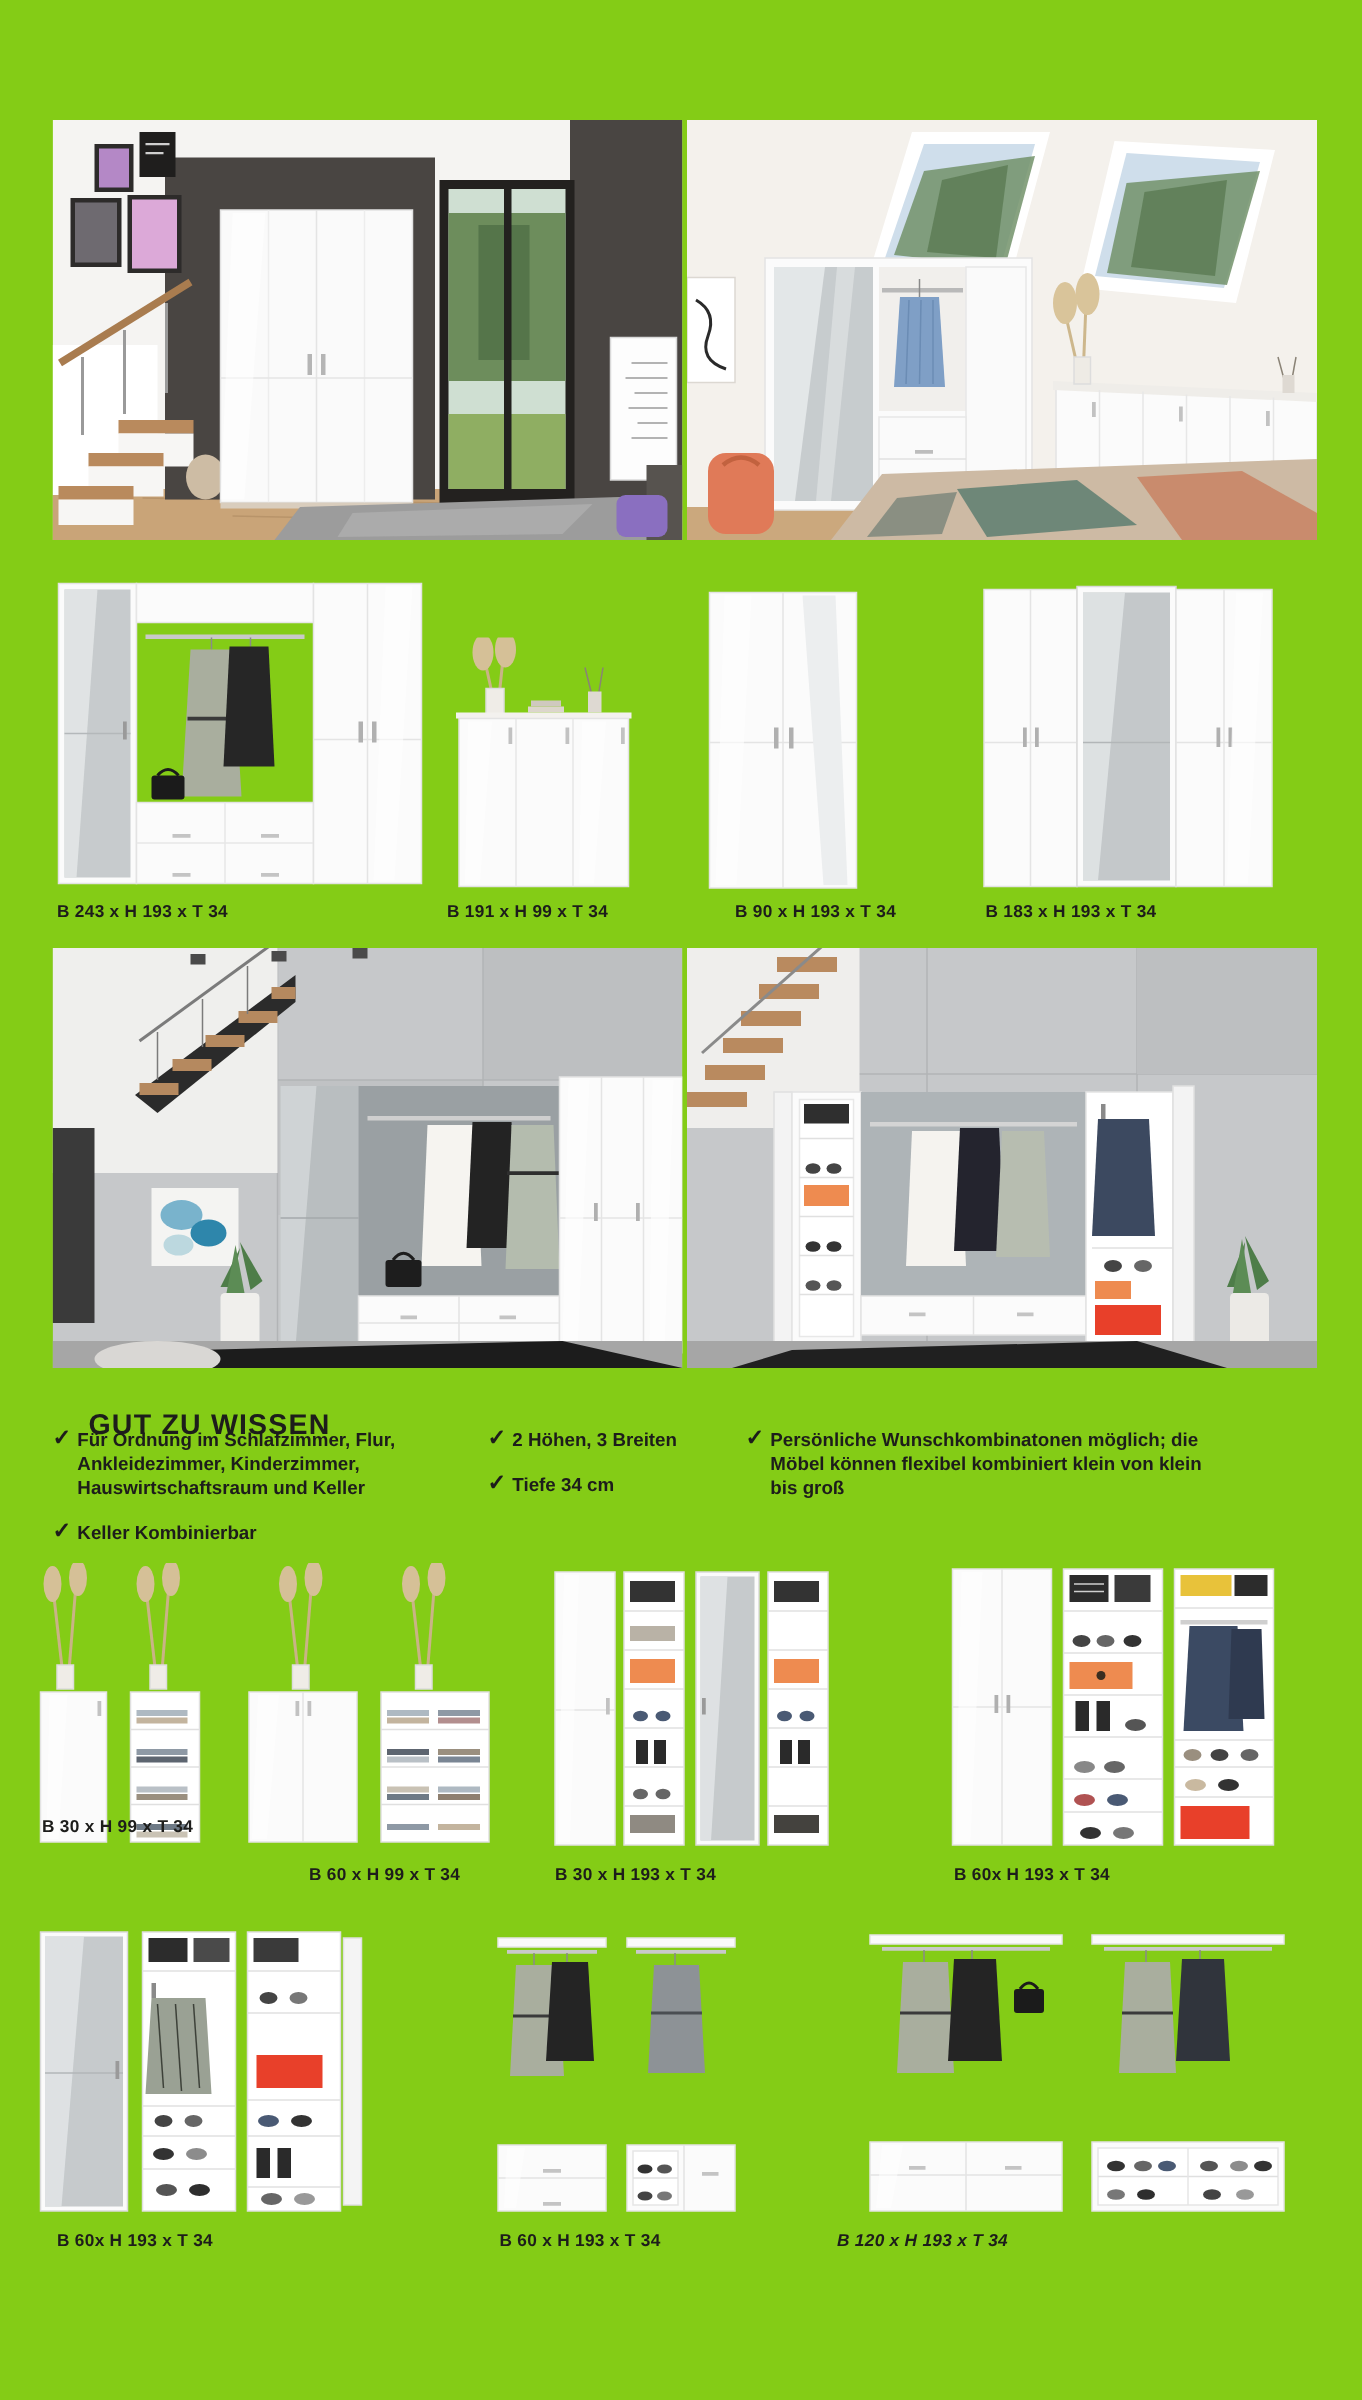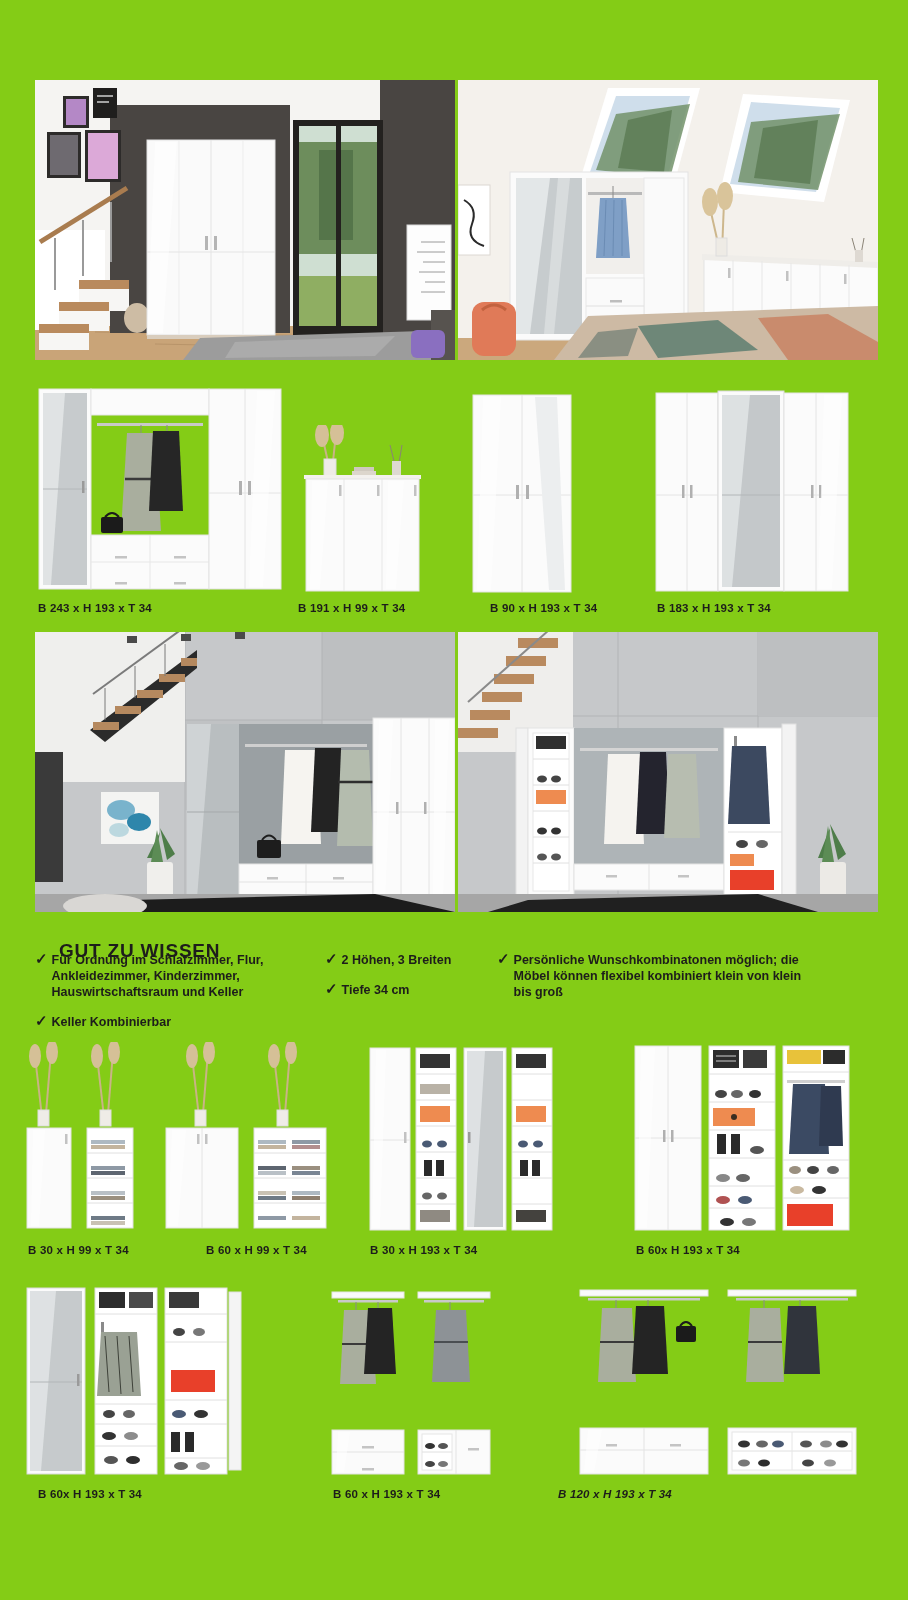--- a/index.html
+++ b/index.html
@@ -615,21 +615,21 @@
           <ellipse cx="200" cy="128" rx="6" ry="4" fill="#666"></ellipse>
         <line x1="150" y1="136" x2="216" y2="136" stroke="#e0e0e0"></line>
         <ellipse cx="164" cy="148" rx="7" ry="4" fill="#c9b9a0"></ellipse>
           <ellipse cx="186" cy="148" rx="7" ry="4" fill="#333"></ellipse>
         <line x1="150" y1="156" x2="216" y2="156" stroke="#e0e0e0"></line>
         <rect x="154" y="162" width="46" height="22" fill="#e8402a"></rect>
       </g>
     </svg>
   </figure>
 
-  <div class="dim-label" style="left:28px;top:1244px;">B 30 x H 99 x T 34</div>
+  <div class="dim-label" style="left:28px;top:1212px;">B 30 x H 99 x T 34</div>
   <div class="dim-label" style="left:170px;top:1244px;padding-left:36px;">B 60 x H 99 x T 34</div>
   <div class="dim-label" style="left:370px;top:1244px;text-align:center;">B 30 x H 193 x T 34</div>
   <div class="dim-label" style="left:636px;top:1244px;">B 60x H 193 x T 34</div>
 
   <figure class="abs" style="left:25px;top:1282px;">
     <svg width="220" height="198" viewBox="0 0 220 198">
       <g>
         <rect x="2" y="6" width="58" height="186" fill="#fbfbfb" stroke="#dadada"></rect>
         <rect x="5" y="9" width="52" height="180" fill="#c6cacc"></rect>
         <polygon points="5,9 31,9 16,189 5,189" fill="#e2e5e6" opacity="0.85"></polygon>

